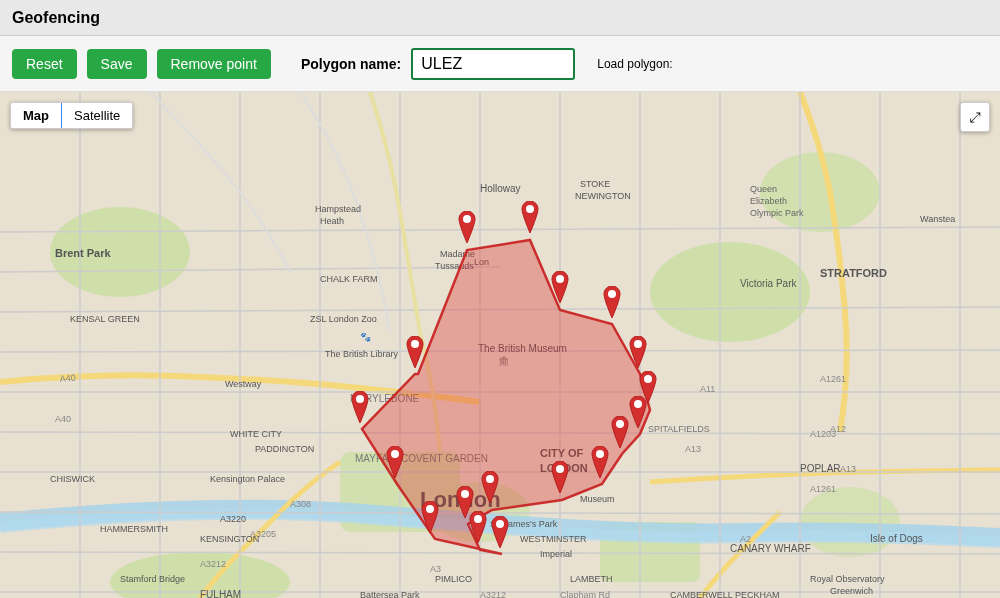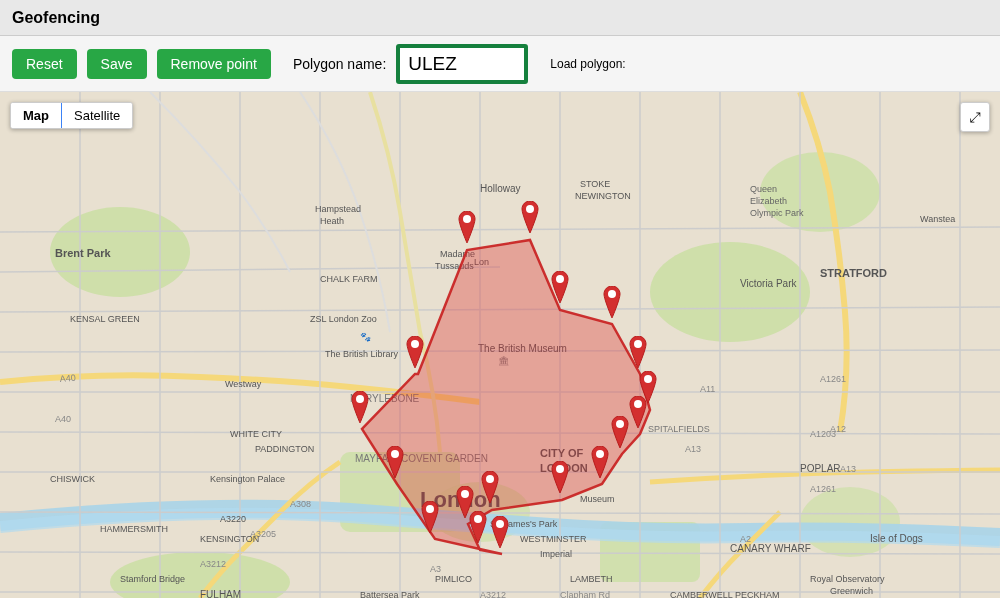--- a/index.html
+++ b/index.html
@@ -32,25 +32,25 @@
       color: white;
       border: none;
       padding: 7px 14px;
       border-radius: 4px;
       font-size: 14px;
       cursor: pointer;
       font-weight: 500;
     }
 
     #polygon-name-input {
-      border: 4px solid #15803d;
+      border: 2px solid #15803d;
       padding: 5px 8px;
-      font-size: 19px;
+      font-size: 16px;
       border-radius: 3px;
-      width: 132px;
+      width: 164px;
       outline: none;
     }
 
     #load-polygon-select {
       padding: 5px 8px;
       font-size: 14px;
       border: 1px solid #ccc;
       border-radius: 3px;
       width: 200px;
       cursor: pointer;
@@ -131,21 +131,21 @@
 
 <div id="header">
   <span>Geofencing</span>
 </div>
 
 <div id="toolbar">
   <button class="btn-green">Reset</button>
   <button class="btn-green">Save</button>
   <button class="btn-green">Remove point</button>
 
-  <label style="margin-left:12px; font-size:14px;">Polygon name:</label>
+  <label style="margin-left:20px; font-size:14px;font-weight:bold;">Polygon name:</label>
   <input type="text" id="polygon-name-input" value="ULEZ" style="">
 
   <label style="margin-left:12px; font-size:12px;">Load polygon:</label>
 </div>
 
 <div id="map-container">
 
   <svg id="map-bg" viewBox="0 0 1000 506" xmlns="http://www.w3.org/2000/svg">
 
     <rect width="1000" height="506" fill="#e8e0d0"></rect>

